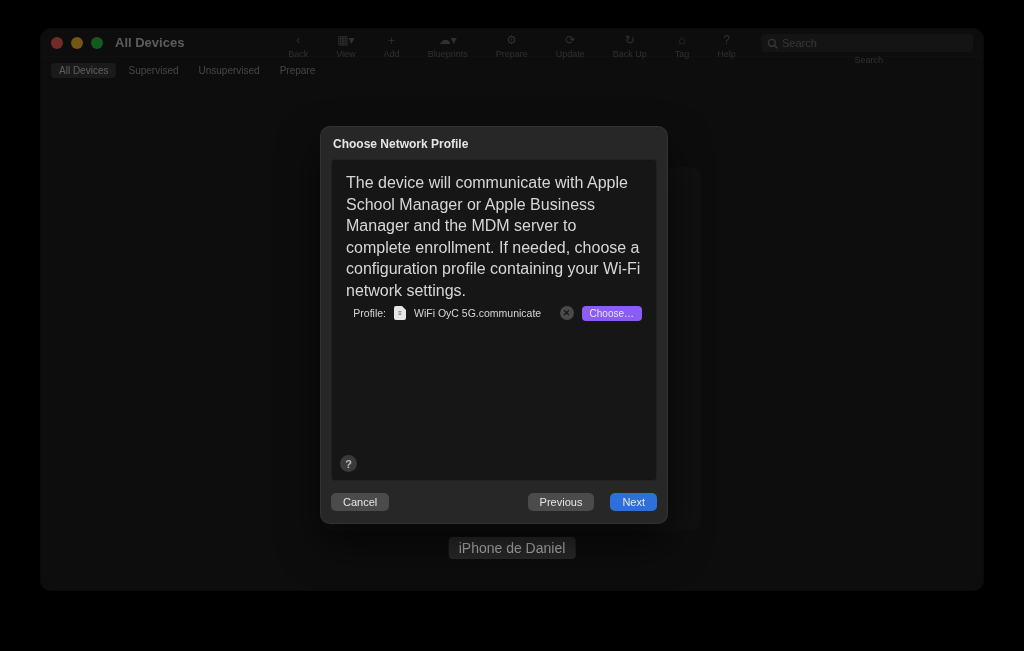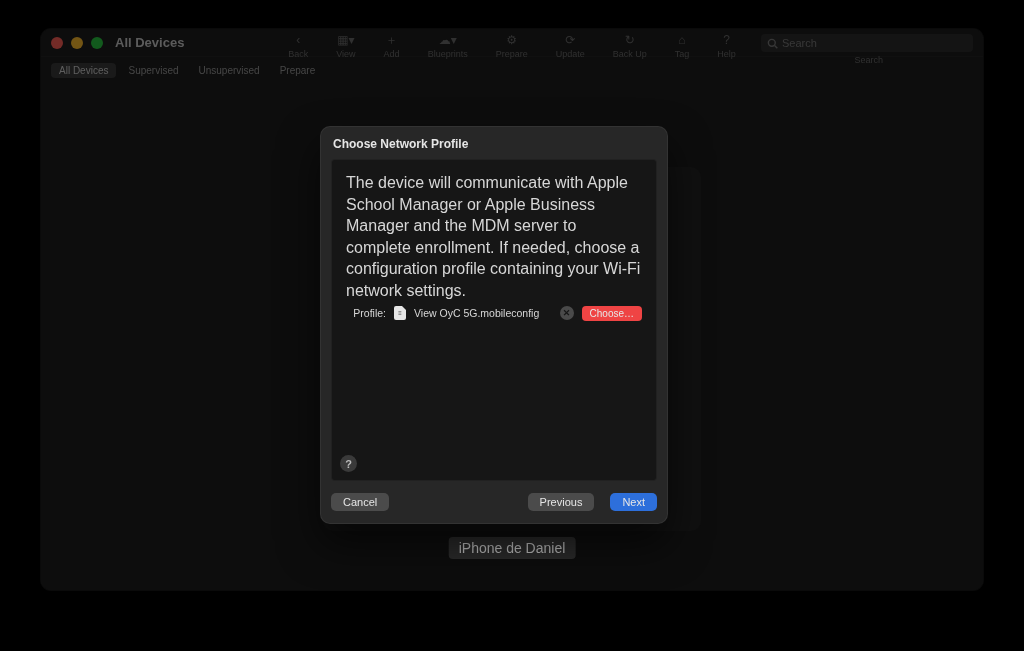--- a/index.html
+++ b/index.html
@@ -166,21 +166,21 @@
   .clear-btn {
     width: 14px; height: 14px; border-radius: 50%;
     background: #4a4a4a;
     display: flex; align-items: center; justify-content: center;
     color: #161616; font-size: 9px; font-weight: 700;
     cursor: pointer;
   }
   .choose-btn {
     font-size: 10px;
     padding: 2px 8px;
-    background: #ef4444;
+    background: #8b5cf6;
     color: #e6e6e6;
     border-radius: 4px;
     cursor: pointer;
   }
 
   .help-btn {
     position: absolute;
     left: 8px; bottom: 8px;
     width: 17px; height: 17px;
     border-radius: 50%;
@@ -292,21 +292,21 @@
     <div class="sheet-header">Choose Network Profile</div>
 
     <div class="sheet-body">
       <div class="desc">The device will communicate with Apple School Manager or Apple Business Manager and the MDM server to complete enrollment. If needed, choose a configuration profile containing your Wi-Fi network settings.</div>
 
       <div class="profile-row">
         <div class="profile-label">Profile:</div>
         <div class="file-icon">
             <span>≡</span>
           </div>
-        <div class="profile-filename">View OyC 5G.mobileconfig</div>
+        <div class="profile-filename">WiFi OyC 5G.communicate</div>
         <div class="clear-btn">
           <span>✕</span>
         </div>
         <div class="choose-btn">Choose…</div>
       </div>
 
       <div class="help-btn">?</div>
     </div>
 
     <div class="sheet-footer">

